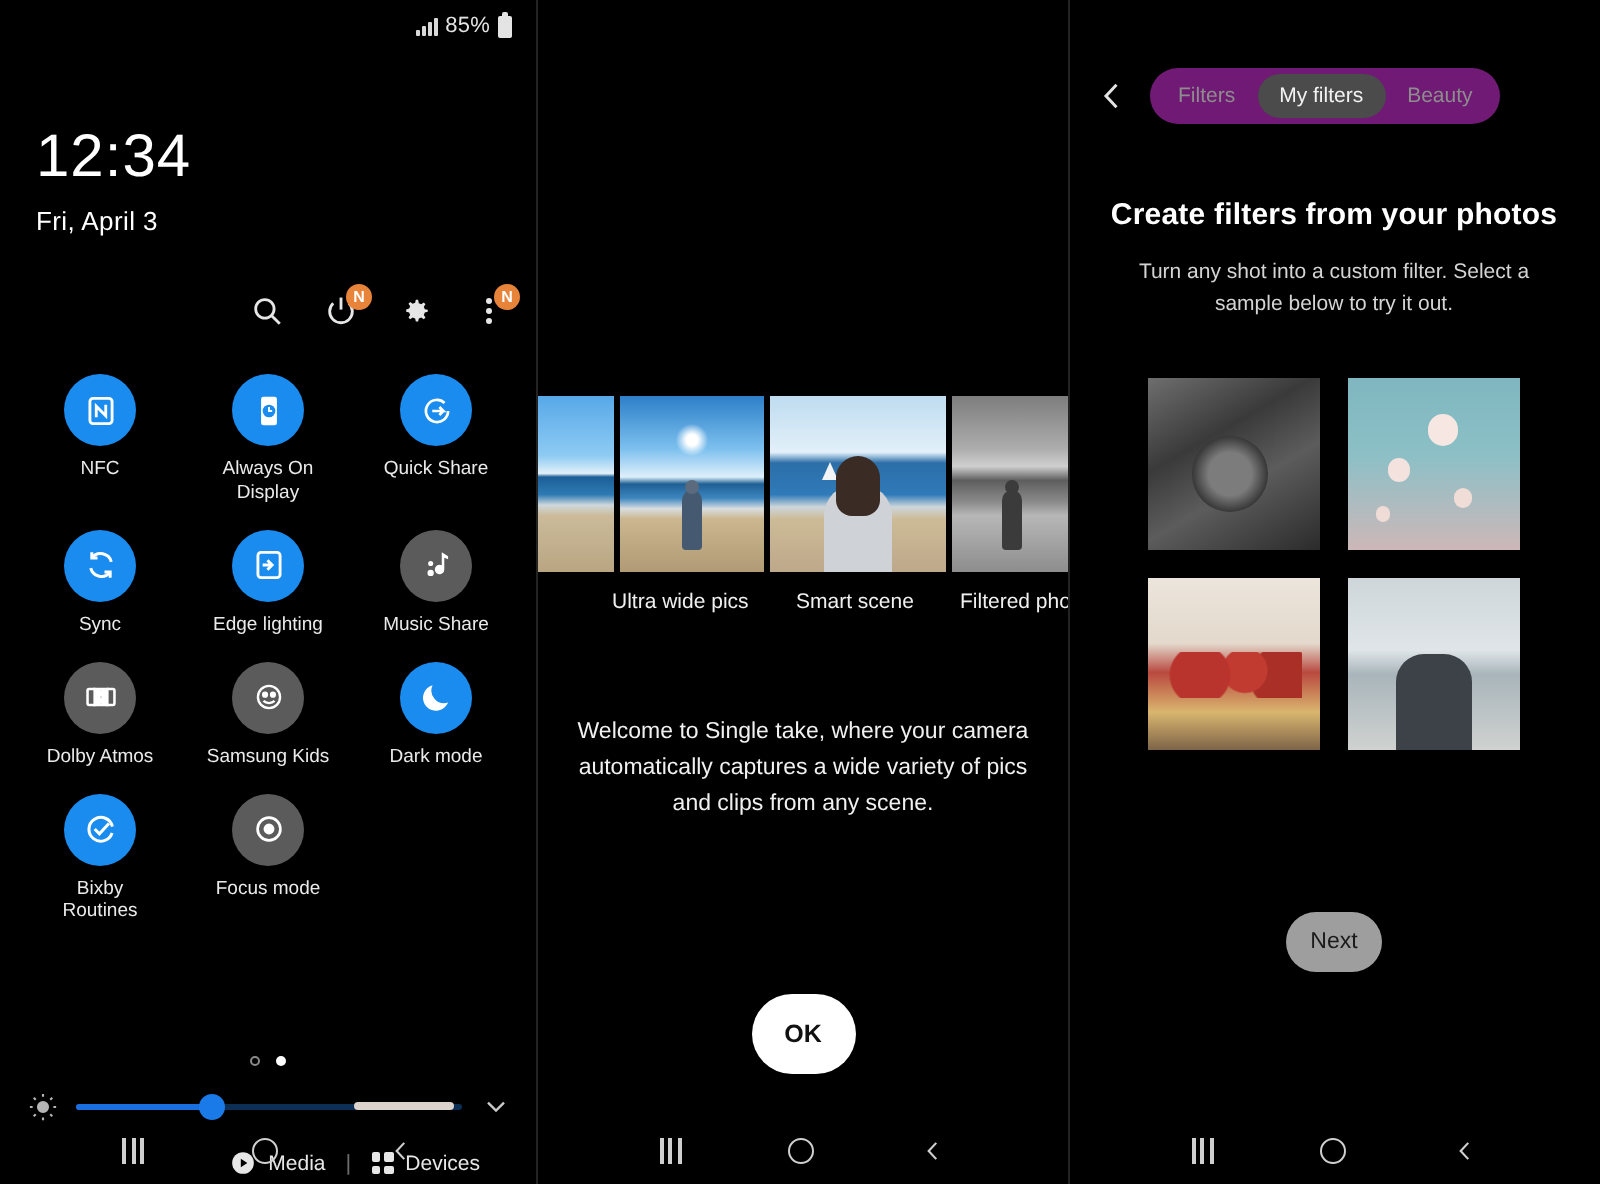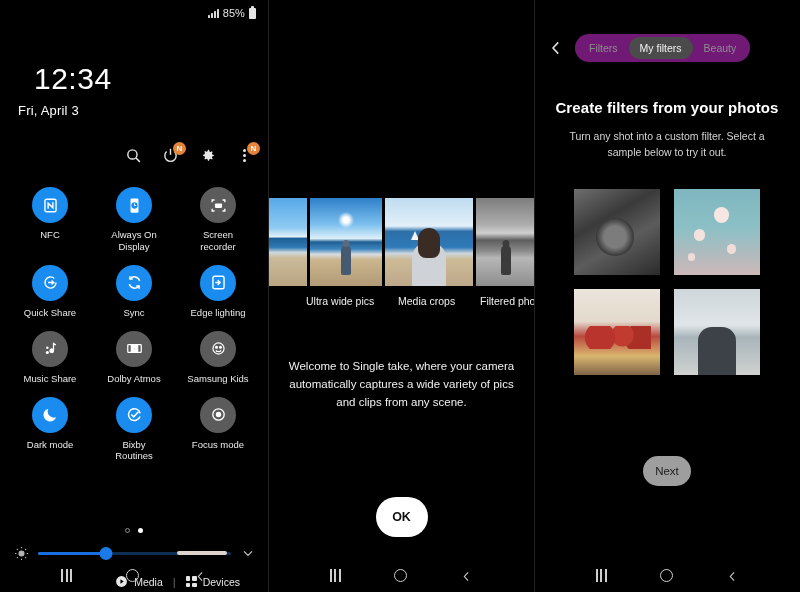--- a/index.html
+++ b/index.html
@@ -26,21 +26,21 @@
   .sig-bars i:nth-child(1) { height: 3px; }
   .sig-bars i:nth-child(2) { height: 5px; }
   .sig-bars i:nth-child(3) { height: 7px; }
   .sig-bars i:nth-child(4) { height: 9px; }
   .batt-text { color: #e4e4e4; font-size: 11px; letter-spacing: .1px; }
   .batt-icon { width: 7px; height: 11px; background: #e4e4e4; border-radius: 1px; position: relative; }
   .batt-icon:after { content:""; position:absolute; top:-2px; left:2px; width:3px; height:2px; background:#e4e4e4; border-radius:1px 1px 0 0; }
 
   
   .clock-wrap { padding: 38px 0 0 18px; }
-  .clock-time { color: #fff; font-size: 30px; font-weight: 400; letter-spacing: .5px; line-height: 1; margin-left: 16px; }
+  .clock-time { color: #fff; font-size: 30px; font-weight: 400; letter-spacing: .5px; line-height: 1; }
   .clock-date { color: #fff; font-size: 13px; margin-top: 9px; letter-spacing: .2px; }
 
   
   .qs-icons { display: flex; justify-content: flex-end; align-items: center; gap: 18px; padding: 28px 14px 0 0; }
   .qs-ico { position: relative; width: 19px; height: 19px; display: flex; align-items: center; justify-content: center; }
   .qs-ico svg { width: 17px; height: 17px; }
   .badge {
     position: absolute; top: -4px; right: -6px; width: 13px; height: 13px; border-radius: 50%;
     background: #e8833a; color: #fff; font-size: 8px; display: flex; align-items: center; justify-content: center;
     font-weight: 700; line-height: 1;
@@ -230,29 +230,20 @@
         <div class="tile-circle on">
           <svg viewBox="0 0 24 24" fill="#fff">
               <rect x="7" y="3" width="10" height="18" rx="1.5"></rect>
               <circle cx="12" cy="12" r="4" fill="#1a8cf0"></circle>
               <path d="M12 9.5V12h2" stroke="#fff" stroke-width="1.2" fill="none"></path>
             </svg>
         </div>
         <div class="tile-label">Always On Display</div>
       </div>
 
-      <div class="tile">
-        <div class="tile-circle off">
-          <svg viewBox="0 0 24 24" fill="none" stroke="#fff" stroke-width="1.7">
-              <path d="M4 8V5h3M20 8V5h-3M4 16v3h3M20 16v3h-3"></path>
-              <rect x="7.5" y="9.5" width="9" height="5.5" rx="1" fill="#fff" stroke="none"></rect>
-            </svg>
-        </div>
-        <div class="tile-label">Screen recorder</div>
-      </div>
 
       <div class="tile">
         <div class="tile-circle on">
           <svg viewBox="0 0 24 24" fill="none" stroke="#fff" stroke-width="1.7">
               <path d="M19 12a7 7 0 1 1-2.2-5.1"></path>
               <path d="M9 12h7l-2.5-2.5M13.5 14.5 16 12"></path>
             </svg>
         </div>
         <div class="tile-label">Quick Share</div>
       </div>
@@ -421,21 +412,21 @@
       </div>
       <div class="card c3 beach-d">
         <span class="figure dark">
             <span class="head" style="background:#3b3b3b"></span>
           </span>
       </div>
     </div>
 
     <div class="captions">
       <span class="caption" style="left:37px;">Ultra wide pics</span>
-      <span class="caption" style="left:129px;">Media crops</span>
+      <span class="caption" style="left:129px;">Smart scene</span>
       <span class="caption" style="left:211px;">Filtered pho</span>
     </div>
 
     <div class="welcome">Welcome to Single take, where your camera automatically captures a wide variety of pics and clips from any scene.</div>
 
     <button class="ok-btn">OK</button>
 
     <div class="navbar">
       <span class="nav-recents">
           <i></i>

